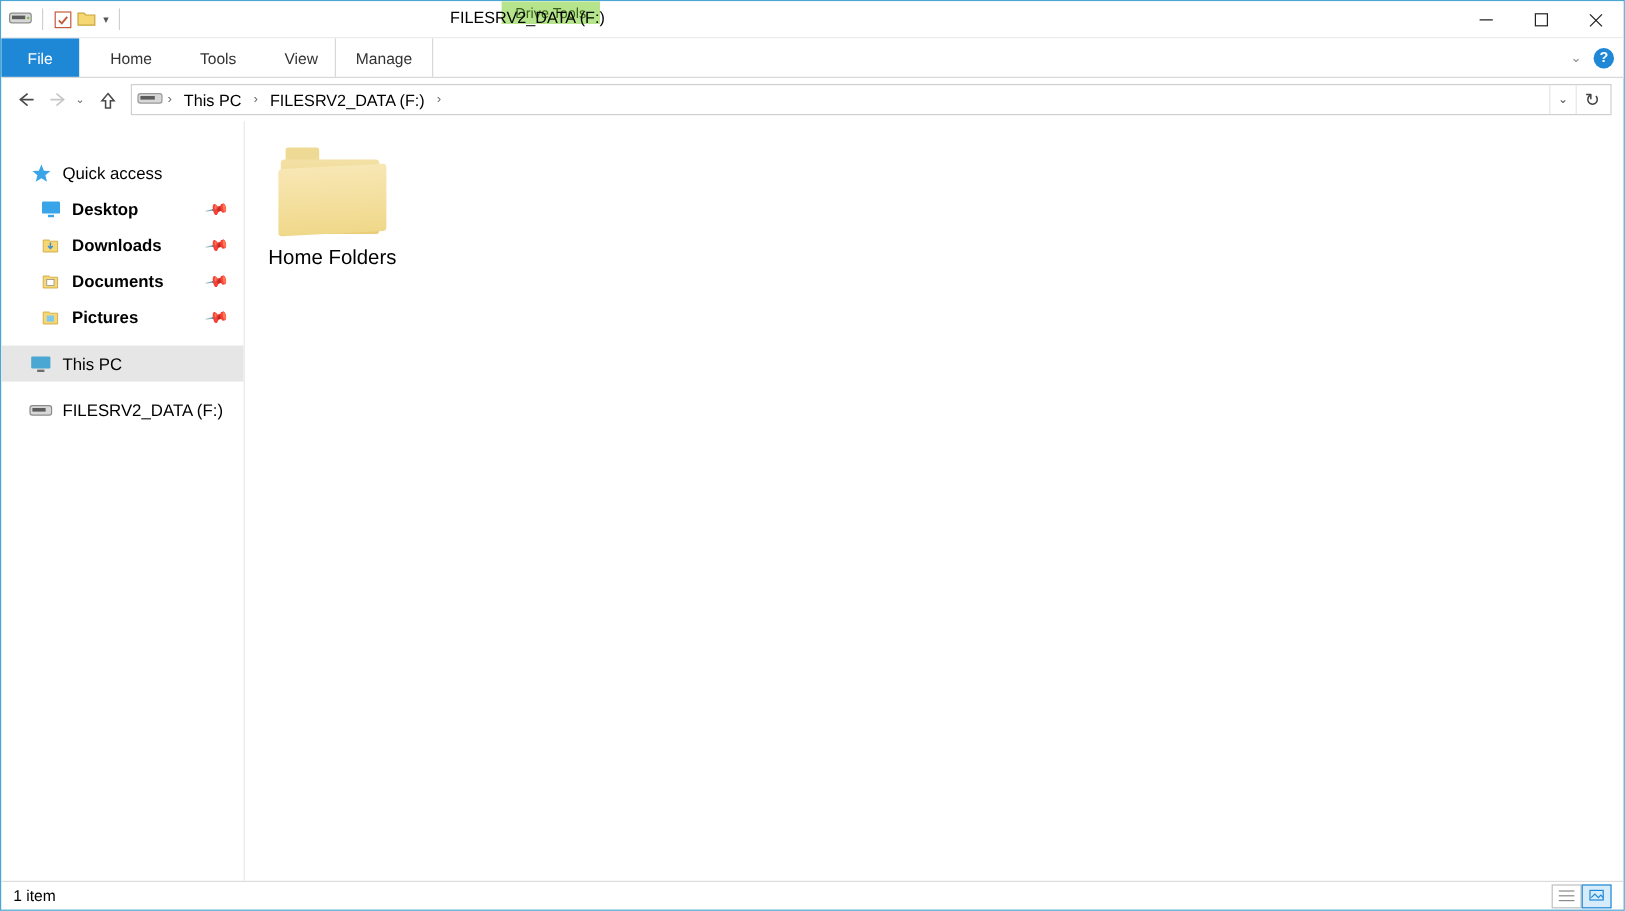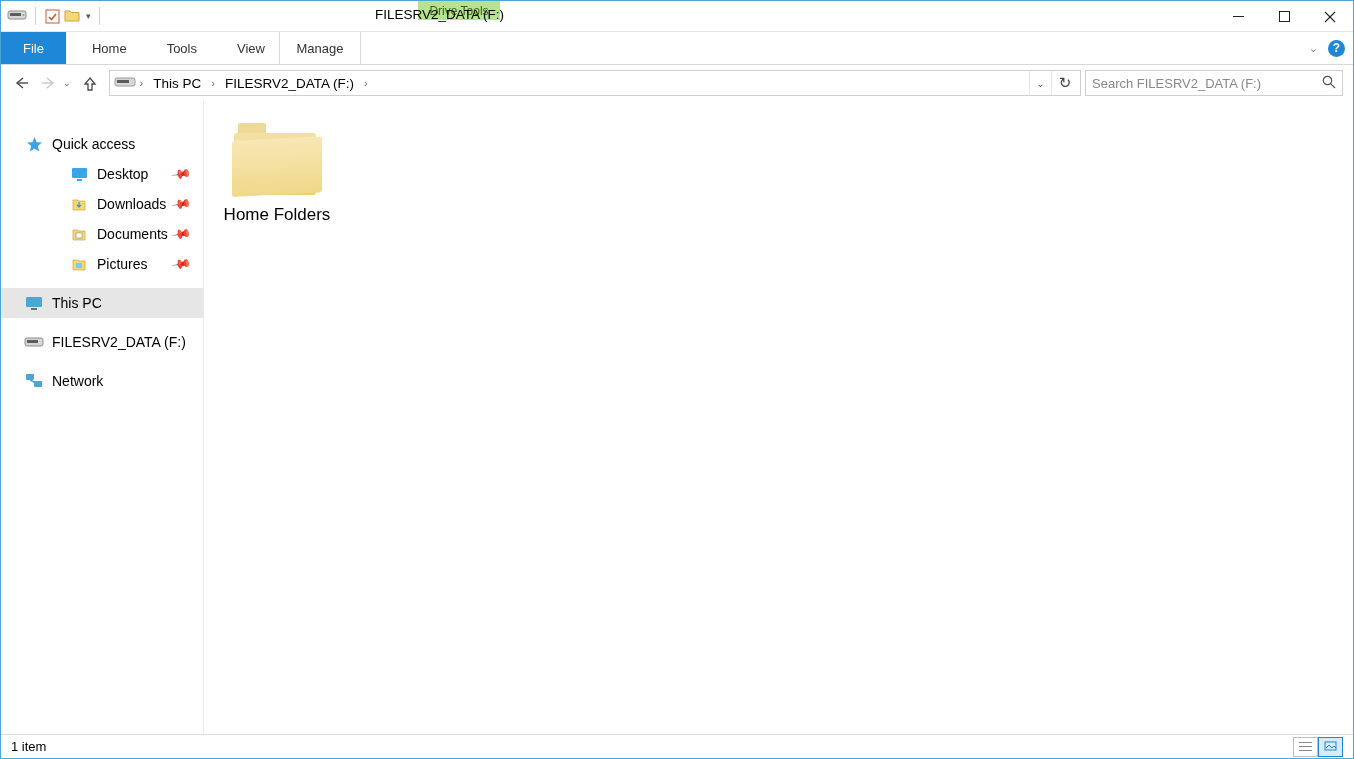--- a/index.html
+++ b/index.html
@@ -187,21 +187,21 @@
   }
   .nav-item {
     display:flex;
     align-items:center;
     height:30px;
     padding-left:24px;
     gap:9px;
     font-size:14px;
     position:relative;
   }
-  .nav-item.sub { padding-left:69px; font-size:14px; }
+  .nav-item.sub { padding-left:32px; font-size:14px;font-weight:bold; }
   .nav-item.selected { background:#e6e6e6; }
   .nav-item .pin {
     position:absolute;
     right:14px;
     color:#8f8f8f;
     font-size:13px;
     transform: rotate(35deg);
   }
   .nav-item .ico { width:18px; height:17px; display:inline-flex; align-items:center; justify-content:center; }
   .nav-group-gap { height:9px; }
@@ -369,29 +369,20 @@
     <span class="crumb">This PC</span>
     <span class="crumb-sep">›</span>
     <span class="crumb">FILESRV2_DATA (F:)</span>
     <span class="crumb-sep">›</span>
     <div class="end">
       <div class="dd">⌄</div>
       <div class="refresh">↻</div>
     </div>
   </div>
 
-  <div class="search">
-    <span>Search FILESRV2_DATA (F:)</span>
-    <span class="mag">
-      <svg width="14" height="14">
-          <circle cx="5.5" cy="5.5" r="4.2" fill="none" stroke="#555" stroke-width="1.2"></circle>
-          <line x1="8.8" y1="8.8" x2="13" y2="13" stroke="#555" stroke-width="1.2"></line>
-        </svg>
-    </span>
-  </div>
 </div>
 
 <div class="body">
   <div class="nav-pane">
 
     <div class="nav-item">
       <span class="ico">
         <svg width="17" height="17" viewBox="0 0 17 17">
             <polygon points="8.5,1 10.6,6.2 16,6.6 11.8,10.1 13.2,15.5 8.5,12.5 3.8,15.5 5.2,10.1 1,6.6 6.4,6.2" fill="#3aa4e8"></polygon>
           </svg>
@@ -462,30 +453,20 @@
         <svg width="20" height="12" viewBox="0 0 20 12">
             <rect x="1" y="2" width="18" height="8" rx="2" fill="#d7d7d7" stroke="#8c8c8c"></rect>
             <rect x="3" y="4" width="11" height="3" fill="#5c5c5c"></rect>
           </svg>
       </span>
       <span>FILESRV2_DATA (F:)</span>
     </div>
 
     <div class="nav-group-gap"></div>
 
-    <div class="nav-item">
-      <span class="ico">
-        <svg width="18" height="16">
-            <rect x="1" y="1" width="8" height="6" rx="1" fill="#4aa7d4"></rect>
-            <rect x="9" y="8" width="8" height="6" rx="1" fill="#4aa7d4"></rect>
-            <line x1="5" y1="7" x2="13" y2="11" stroke="#4aa7d4" stroke-width="1.4"></line>
-          </svg>
-      </span>
-      <span>Network</span>
-    </div>
   </div>
 
   <div class="content">
     <div class="item-tile">
       <div class="folder-big">
         <div class="tab"></div>
         <span class="body"></span>
         <div class="front"></div>
       </div>
       <div>Home Folders</div>

